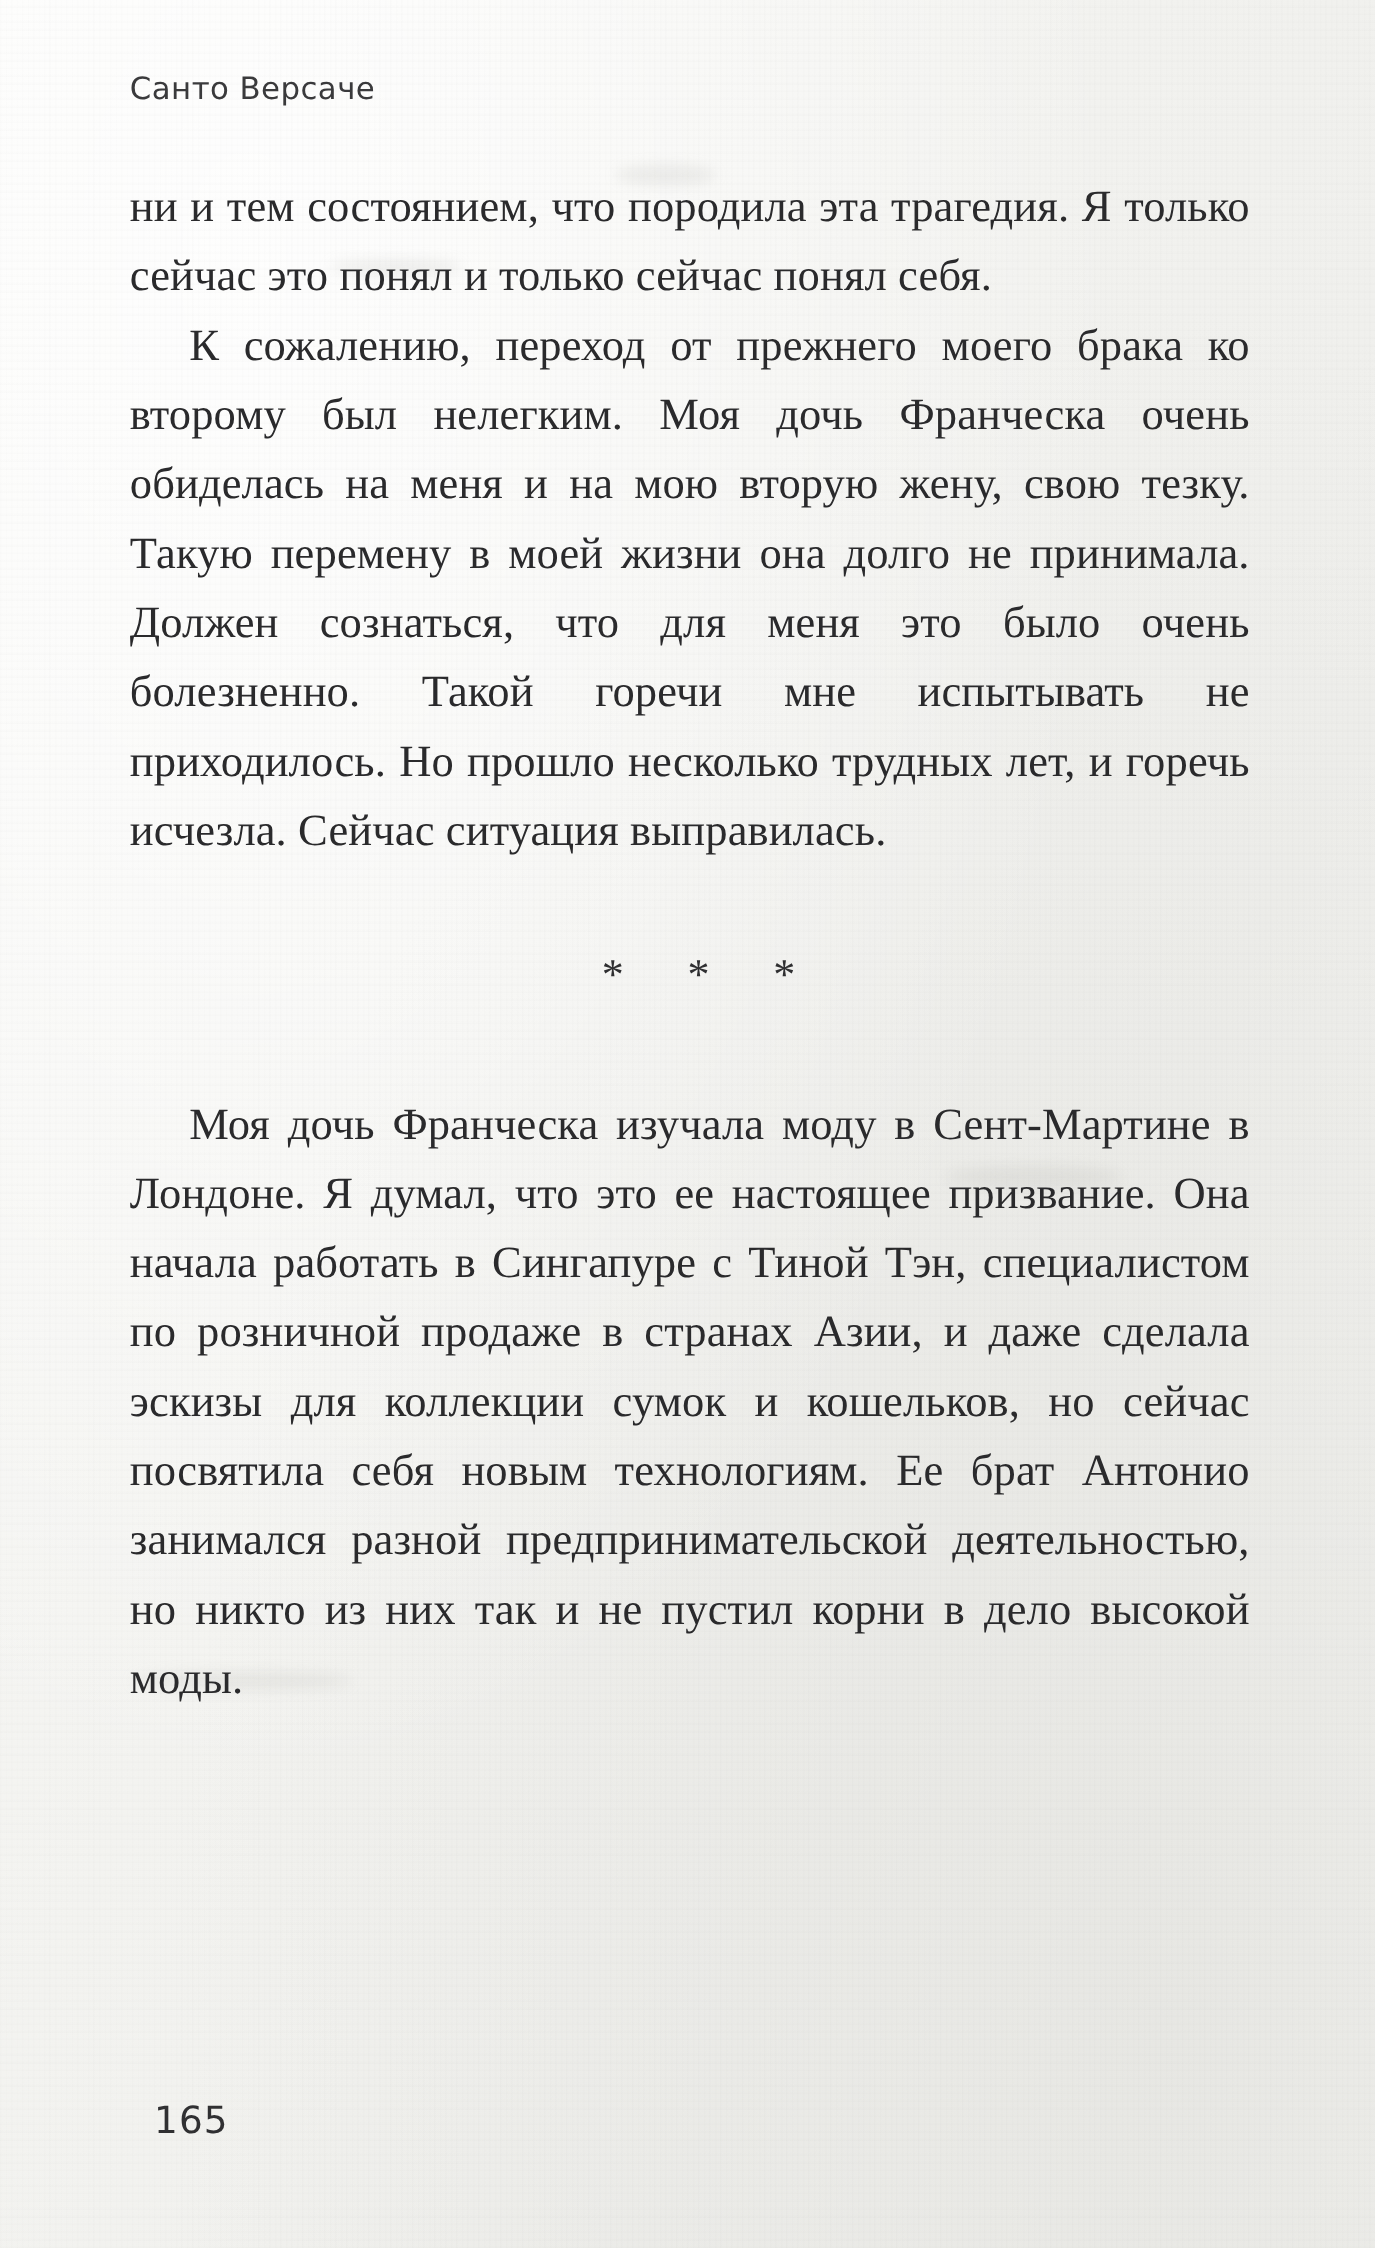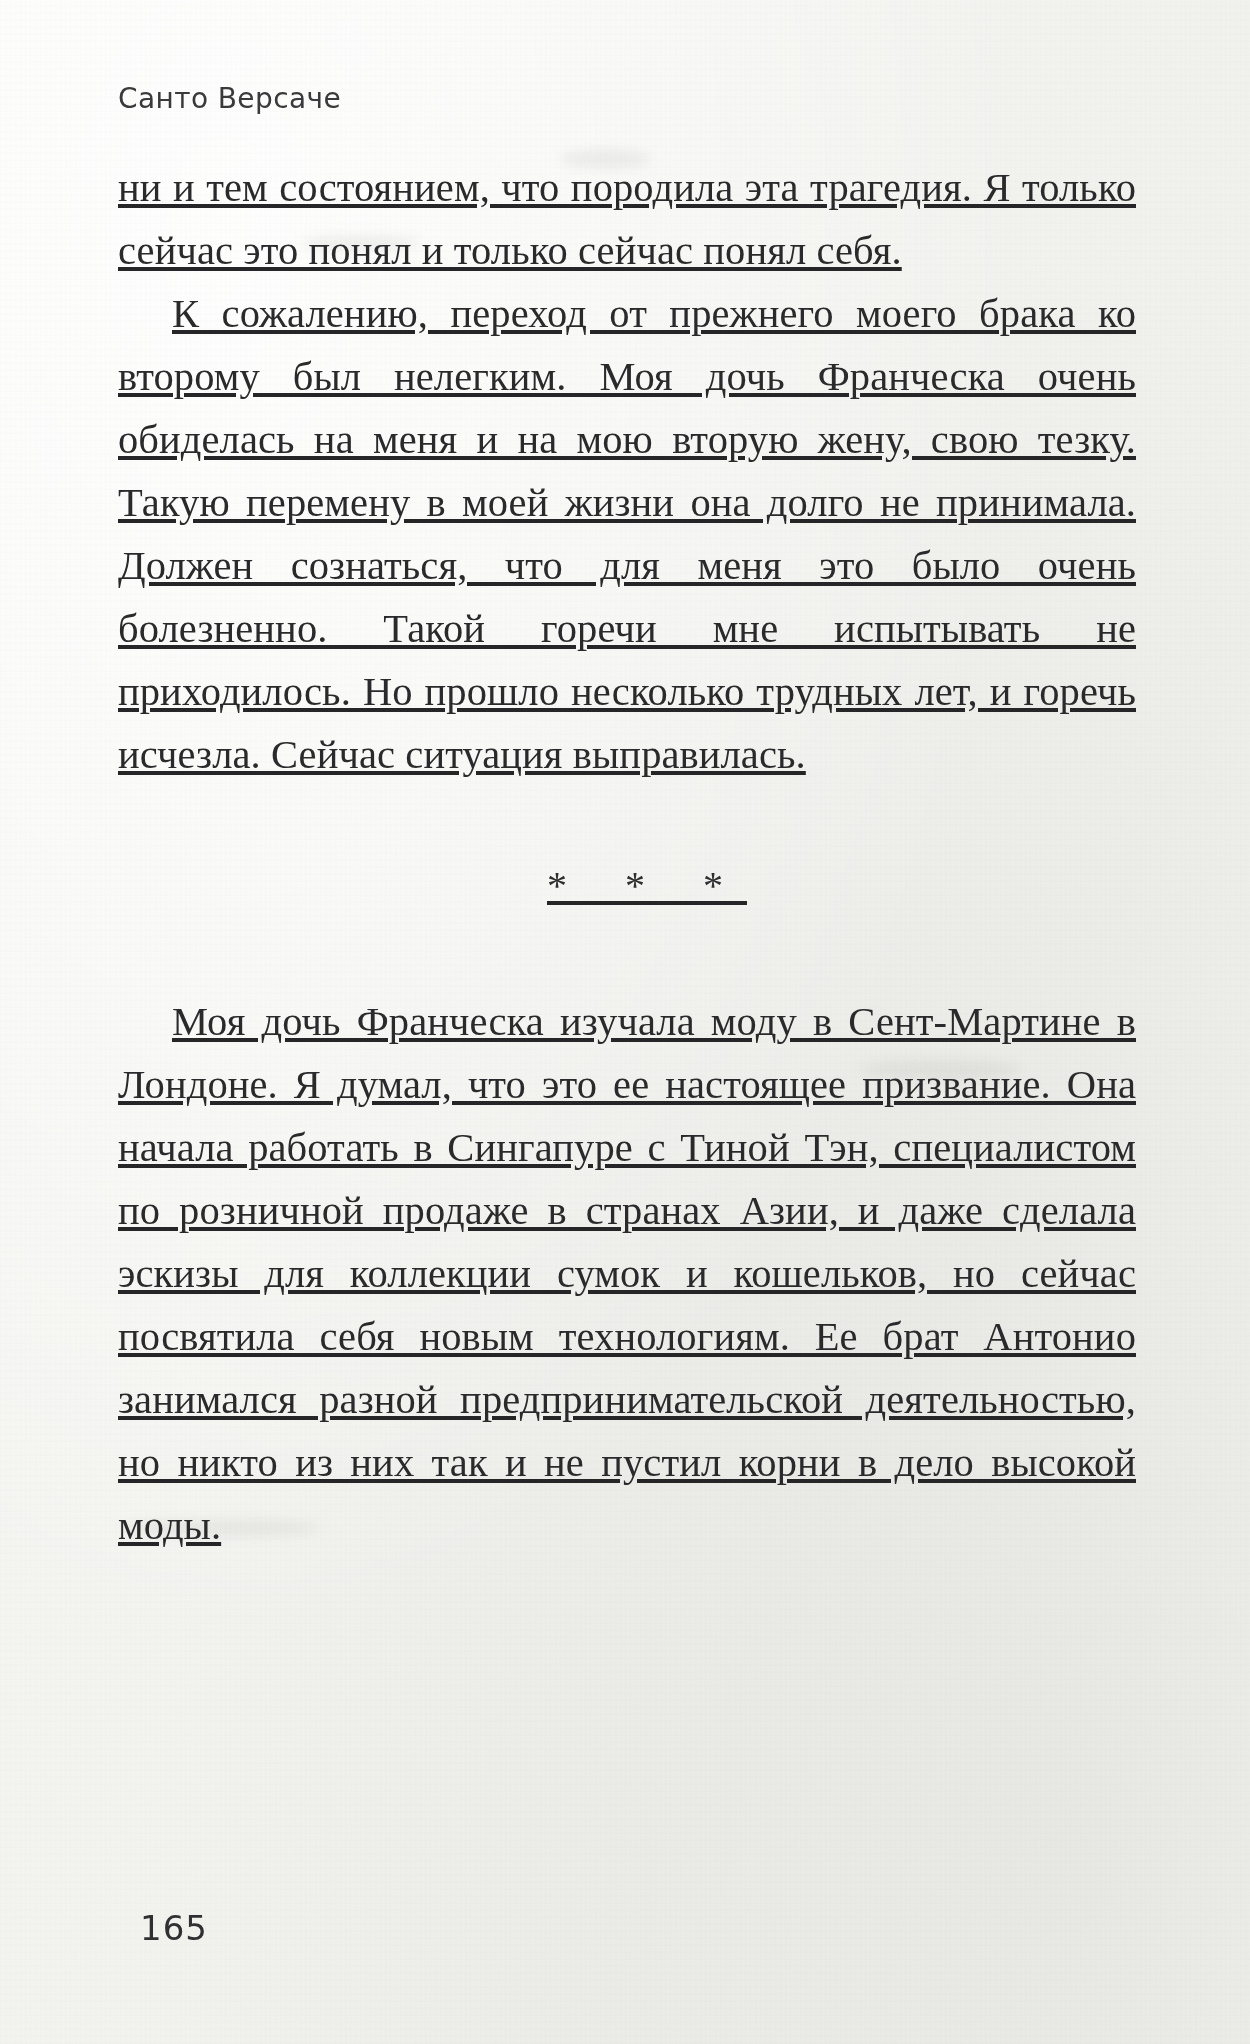--- a/index.html
+++ b/index.html
@@ -37,33 +37,32 @@
     pointer-events: none;
   }
   .content {
     position: relative;
     z-index: 2;
     padding: 0;
   }
   .running-head {
     position: absolute;
     left: 118px;
-    top: 82px;
+    top: 64px;
     font-family: "DejaVu Sans", sans-serif;
     font-size: 28px;
     letter-spacing: 0.4px;
     color: #3a3a3c;
     white-space: nowrap;
   }
   .body-text {
     position: absolute;
     left: 118px;
     top: 156px;
     width: 1018px;
-    text-decoration: underline;
   }
   p {
     margin: 0;
     font-size: 40.5px;
     line-height: 63px;
     text-align: justify;
     text-justify: inter-word;
     color: #2a2a2c;
     letter-spacing: 0.1px;
   }

